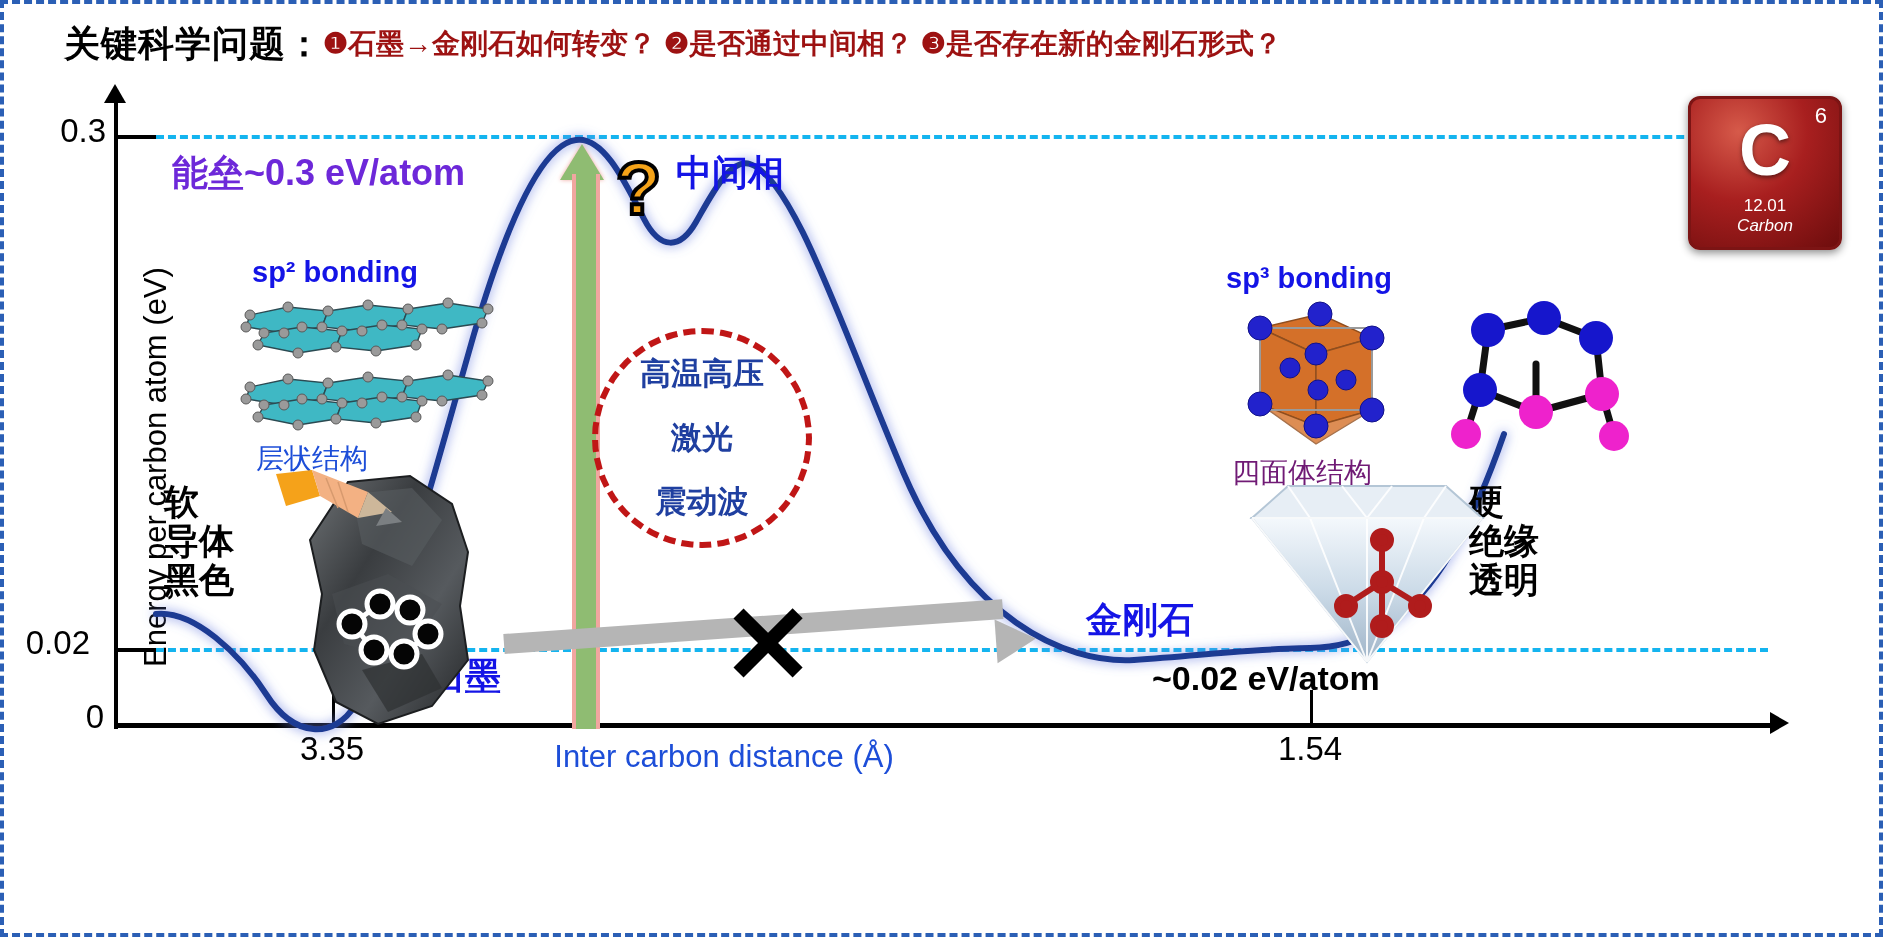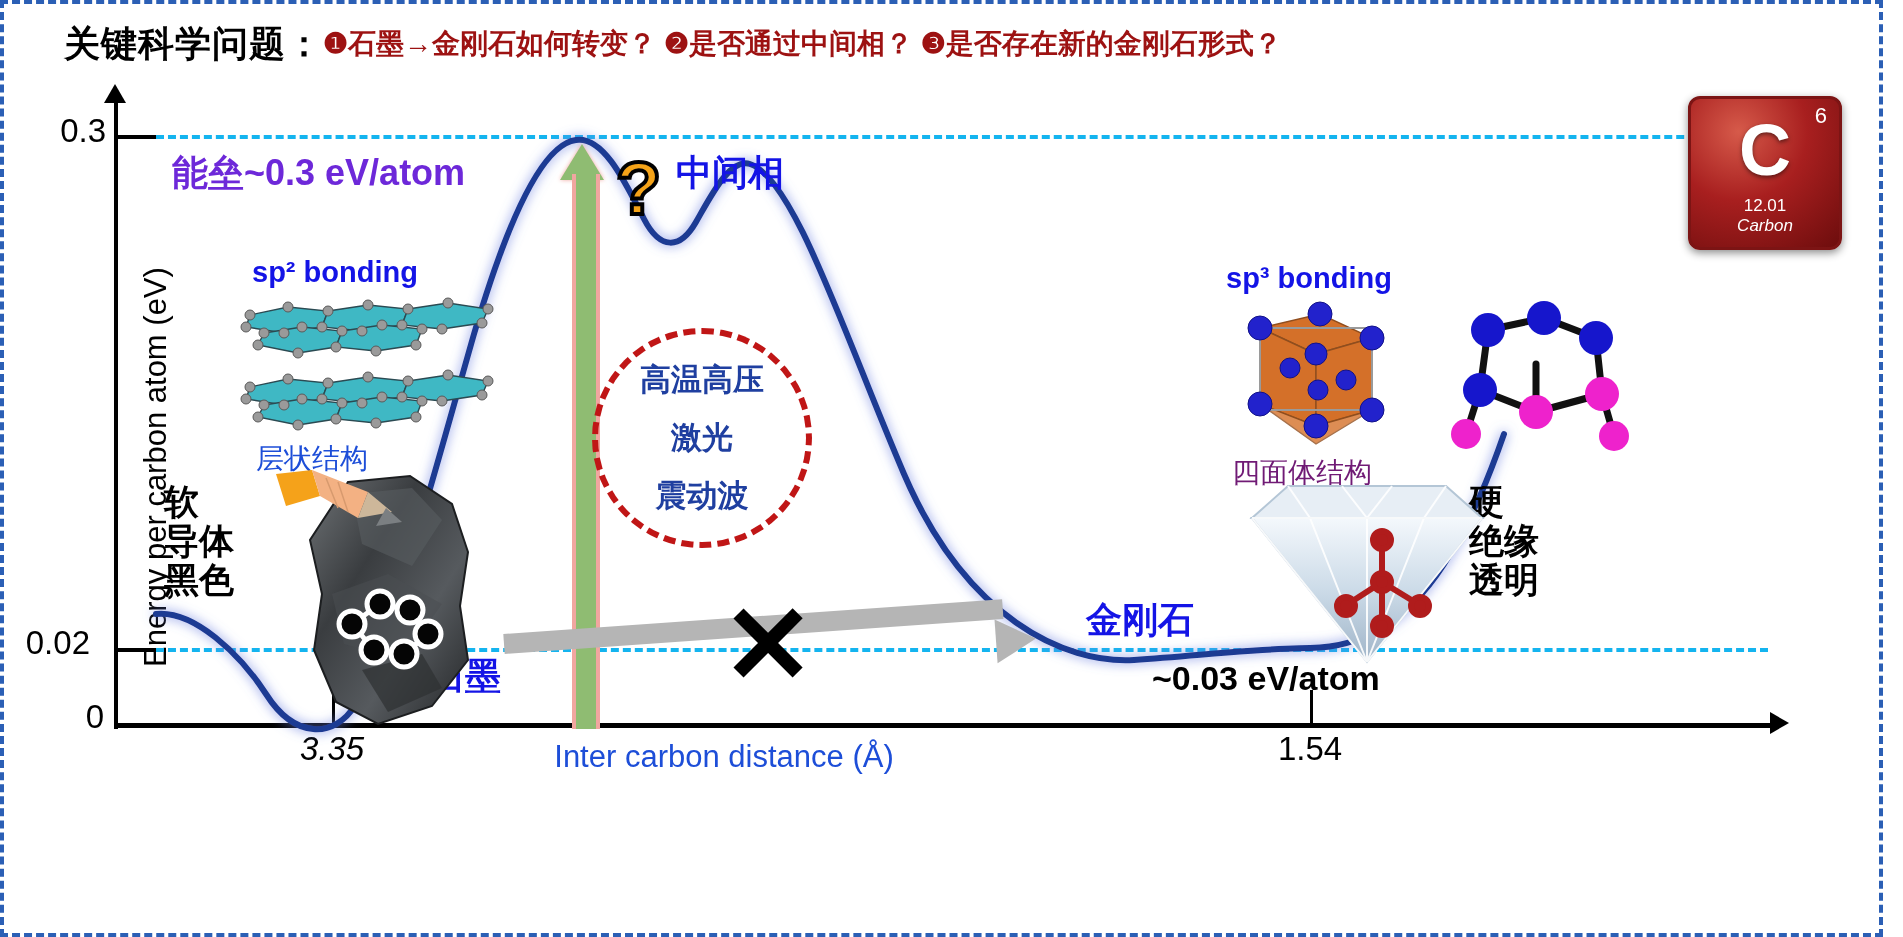--- a/index.html
+++ b/index.html
@@ -59,21 +59,21 @@
   #sp3-label{left:1222px;top:258px;font-size:29px;font-weight:bold;color:#1414e6;}
   #layer-label{left:252px;top:436px;font-size:28px;color:#1d4ed8;}
   #tetra-label{left:1228px;top:450px;font-size:28px;color:#701a75;}
 
   .prop-left{left:160px;top:478px;font-size:35px;font-weight:bold;color:#000;line-height:1.12;}
   .prop-right{left:1465px;top:478px;font-size:35px;font-weight:bold;color:#000;line-height:1.12;}
 
   
   #cond-circle{position:absolute;left:588px;top:324px;width:208px;height:208px;
     border:6px dashed #c01616;border-radius:50%;
-    display:flex;flex-direction:column;align-items:center;justify-content:center;gap:16px;}
+    display:flex;flex-direction:column;align-items:center;justify-content:center;gap:22px;}
   .cond-txt{font-size:31px;font-weight:bold;color:#1f3fa0;white-space:nowrap;}
 
   
   #up-arrow{position:absolute;left:560px;top:140px;width:36px;height:585px;}
   #up-arrow .shaft{position:absolute;left:8px;top:30px;width:20px;height:555px;
     background:#8fbc72;border-left:4px solid #f1a6a0;border-right:4px solid #f1a6a0;
     box-sizing:content-box;}
   #up-arrow .head{position:absolute;left:-4px;top:0;width:0;height:0;
     border-left:22px solid transparent;border-right:22px solid transparent;
     border-bottom:36px solid #8fbc72;filter:drop-shadow(0 0 2px #f1a6a0);}
@@ -133,21 +133,21 @@
   <div class="ytick-txt" style="left:-8px;top:108px;">0.3</div>
   <div class="dashline" style="left:152px;top:131px;width:1612px;"></div>
 
   <div class="ytick-line" style="left:110px;top:644px;"></div>
   <div class="ytick-txt" style="left:-24px;top:620px;">0.02</div>
   <div class="dashline" style="left:152px;top:644px;width:1612px;"></div>
 
   <div class="ytick-txt" style="left:-10px;top:694px;">0</div>
 
   <div class="xtick" style="left:328px;top:686px;height:35px;"></div>
-  <div class="xtick-txt" style="left:258px;top:726px;font-style:italic;">3.35</div>
+  <div class="xtick-txt" style="left:258px;top:726px;">3.35</div>
 
   <div class="xtick" style="left:1306px;top:686px;height:35px;"></div>
   <div class="xtick-txt" style="left:1236px;top:726px;">1.54</div>
 
   <div id="xlabel">Inter carbon distance (Å)</div>
 
   <svg id="curve-svg" viewBox="0 0 1903 937">
     <defs>
       <filter id="glow" x="-12%" y="-12%" width="124%" height="124%">
         <feGaussianBlur stdDeviation="6" result="b"></feGaussianBlur>
@@ -172,21 +172,21 @@
              C 1352,644 1400,622 1440,560
              C 1470,512 1486,470 1500,430" fill="none" stroke="#1f3a93" stroke-width="6" stroke-linecap="round" filter="url(#glow)"></path>
   </svg>
 
   <div id="up-arrow">
     <div class="head"></div>
     <div class="shaft"></div>
   </div>
 
   <div class="ann" id="barrier-label">能垒~0.3 eV/atom</div>
-  <div class="ann" id="well-label">~0.03 eV/atom</div>
+  <div class="ann" id="well-label">~0.02 eV/atom</div>
 
   <div class="ann" id="qmark">?</div>
   <div class="ann" id="mid-label">中间相</div>
   <div class="ann" id="graphite-label">石墨</div>
   <div class="ann" id="diamond-label">金刚石</div>
 
   <div class="ann" id="sp2-label">sp² bonding</div>
   <div class="ann" id="sp3-label">sp³ bonding</div>
   <div class="ann" id="layer-label">层状结构</div>
   <div class="ann" id="tetra-label">四面体结构</div>

